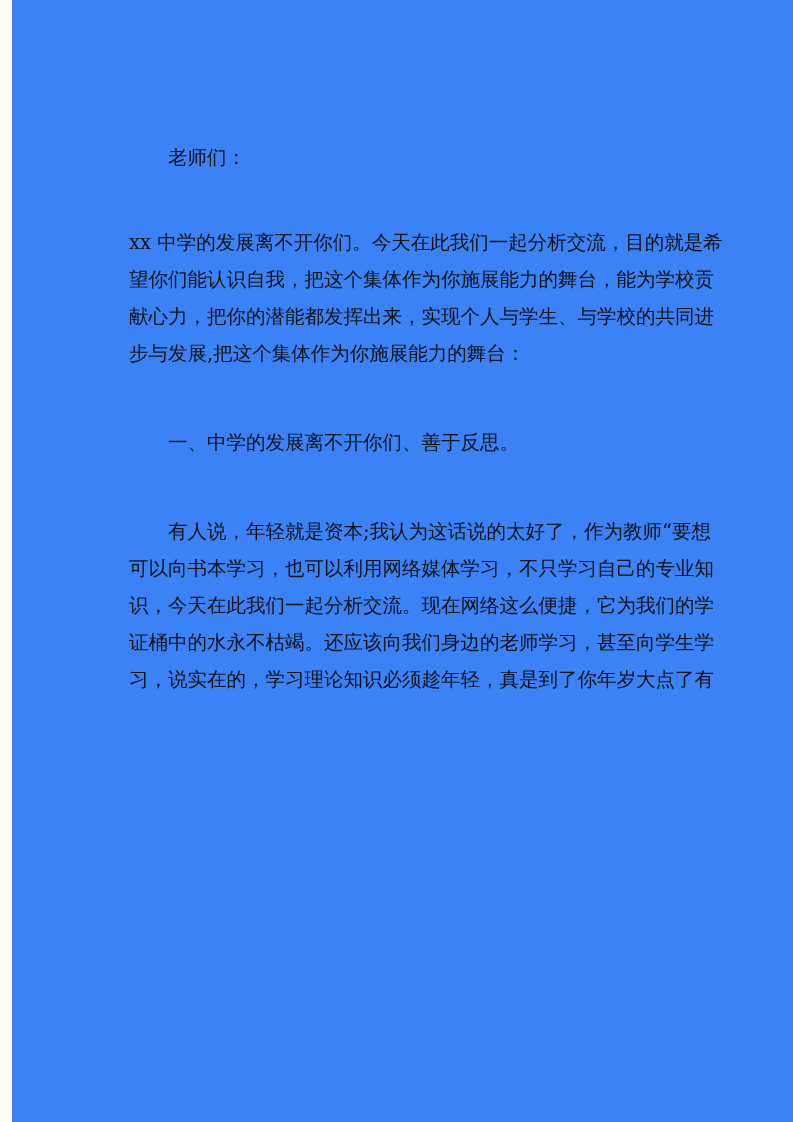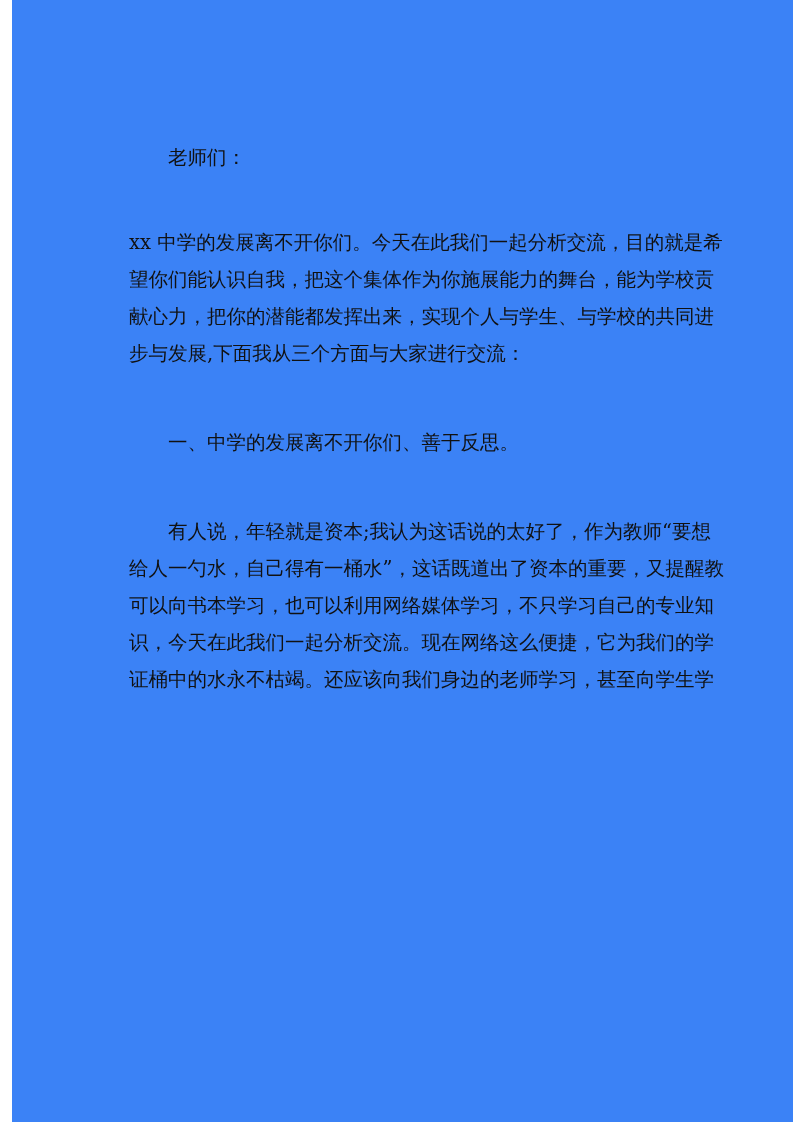--- a/index.html
+++ b/index.html
@@ -54,33 +54,33 @@
   <div class="content">
 
     <div class="line indent last">老师们：</div>
 
     <div class="gap-sm"></div>
 
     <div>
       <div class="line">xx 中学的发展离不开你们。今天在此我们一起分析交流，目的就是希</div>
       <div class="line">望你们能认识自我，把这个集体作为你施展能力的舞台，能为学校贡</div>
       <div class="line">献心力，把你的潜能都发挥出来，实现个人与学生、与学校的共同进</div>
-      <div class="line last">步与发展,下面我从三个方面与大家进行交流：</div>
+      <div class="line last">步与发展,把这个集体作为你施展能力的舞台：</div>
     </div>
 
     <div class="gap-md"></div>
 
     <div>
       <div class="line indent last">一、中学的发展离不开你们、善于反思。</div>
     </div>
 
     <div class="gap-md"></div>
 
     <div>
       <div class="line indent">有人说，年轻就是资本;我认为这话说的太好了，作为教师“要想</div>
-      <div class="line">给人一勺水，自己得有一桶水”，这话既道出了资本的重要，又提醒教</div>
       <div class="line">可以向书本学习，也可以利用网络媒体学习，不只学习自己的专业知</div>
       <div class="line">识，今天在此我们一起分析交流。现在网络这么便捷，它为我们的学</div>
       <div class="line">证桶中的水永不枯竭。还应该向我们身边的老师学习，甚至向学生学</div>
+      <div class="line">习，说实在的，学习理论知识必须趁年轻，真是到了你年岁大点了有</div>
     </div>
 
   </div>
 </div>
 
 </body></html>

